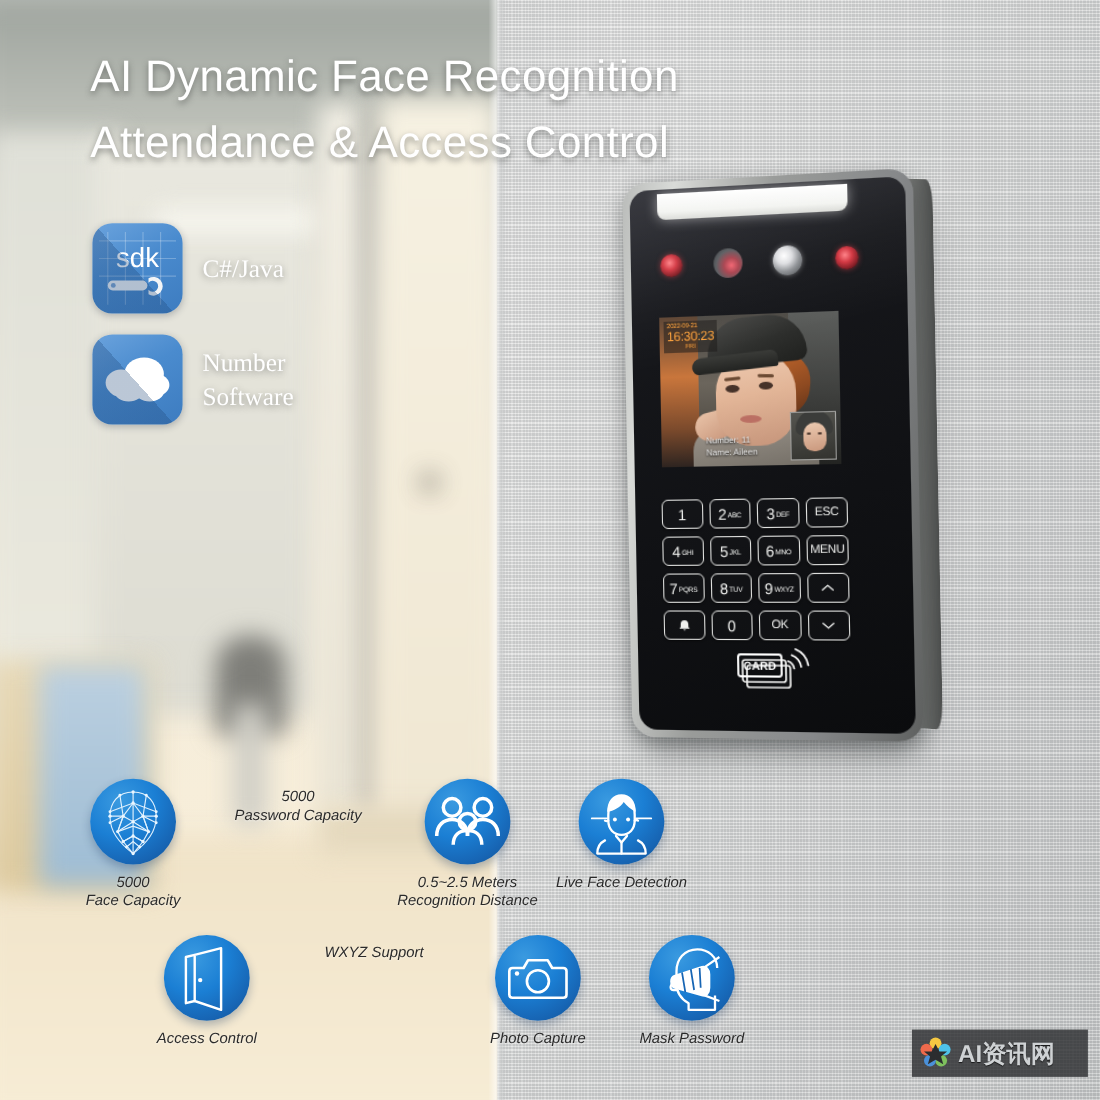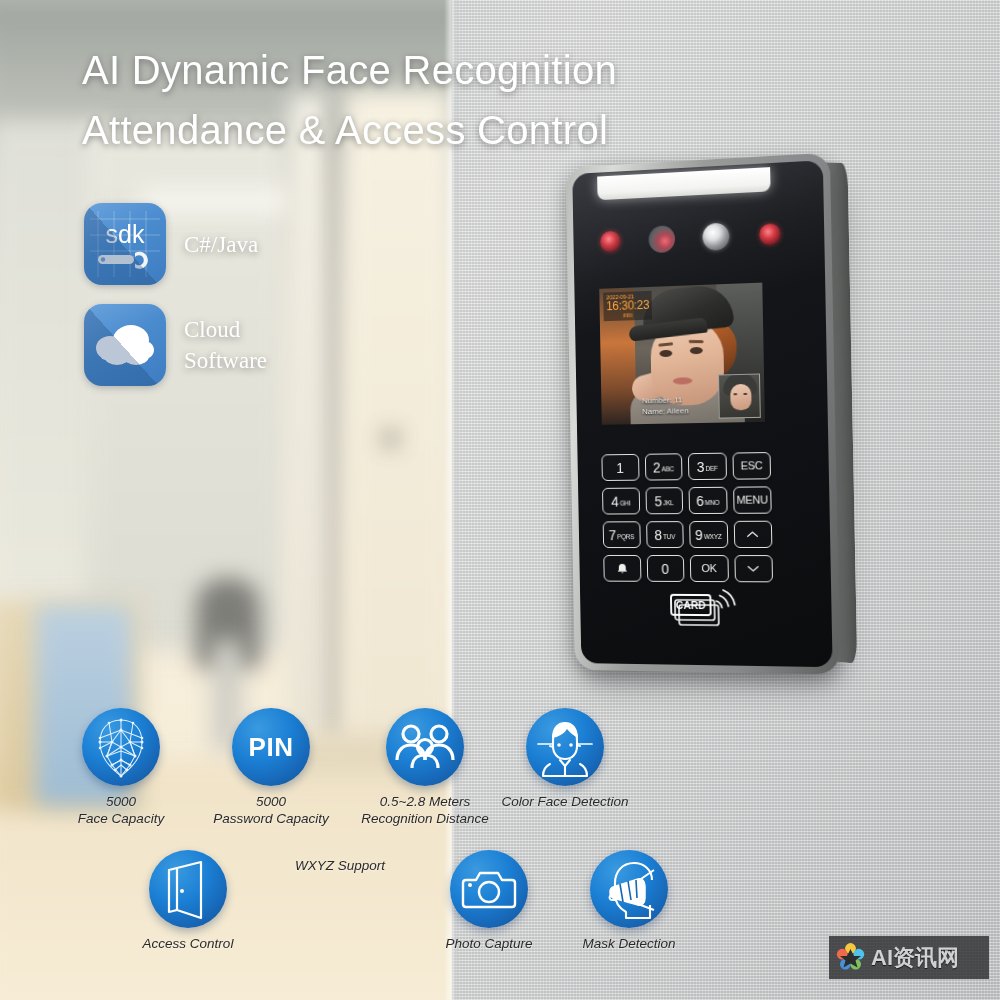--- a/index.html
+++ b/index.html
@@ -310,21 +310,21 @@
           <ellipse cx="47" cy="36" rx="18" ry="15"></ellipse>
           <ellipse cx="58" cy="46" rx="12" ry="10"></ellipse>
           <rect x="16" y="44" width="50" height="12" rx="6"></rect>
           <ellipse cx="33" cy="52" rx="13" ry="9"></ellipse>
           <ellipse cx="52" cy="52" rx="13" ry="9"></ellipse>
         </g>
       </svg>
       <div class="lgshadow"></div>
     </div>
     <div class="badge-text">
-      <span>Cloud</span>
+      <span>Number</span>
       <span>Software</span>
     </div>
   </div>
 
   <div class="dev-shadow" style="position:absolute;left:580px;top:184px;"></div>
   <div id="device">
     <div class="dev-side"></div>
     <div class="dev-body">
       <div class="dev-face">
 
@@ -508,44 +508,41 @@
         </g>
       </svg>
     </div>
     <div class="feat-label">
       <span>5000</span>
       <span>Face Capacity</span>
     </div>
   </div>
 
   <div class="feat" style="left:201px; top:708px;">
-    <div class="feat-circle">
-      <div class="pin-text">PIN</div>
-    </div>
     <div class="feat-label">
       <span>5000</span>
       <span>Password Capacity</span>
     </div>
   </div>
 
   <div class="feat" style="left:355px; top:708px;">
     <div class="feat-circle">
       <svg viewBox="0 0 78 78">
         <g fill="none" stroke="#ffffff" stroke-width="3.2" stroke-linejoin="round">
           <circle cx="25" cy="26" r="8"></circle>
           <path d="M11 52 C11 42 17.5 37 25 37 C32.5 37 39 42 39 52"></path>
           <circle cx="53" cy="26" r="8"></circle>
           <path d="M39 52 C39 42 45.5 37 53 37 C60.5 37 67 42 67 52"></path>
           <circle cx="39" cy="39" r="7.5"></circle>
           <path d="M26 60 C26 51 31.5 47 39 47 C46.5 47 52 51 52 60"></path>
         </g>
       </svg>
     </div>
     <div class="feat-label">
-      <span>0.5~2.8 Meters</span>
+      <span>0.5~2.5 Meters</span>
       <span>Recognition Distance</span>
     </div>
   </div>
 
   <div class="feat" style="left:495px; top:708px;">
     <div class="feat-circle">
       <svg viewBox="0 0 78 78">
         <g fill="none" stroke="#ffffff" stroke-width="2.1" stroke-linejoin="round" stroke-linecap="round">
           <path d="M27 33 C27 22 32 17 39 17 C46 17 51 22 51 33 L51 38 C51 46 46 51 39 51 C32 51 27 46 27 38 Z"></path>
           <path d="M26 30 C26 20 31 14 39 14 C47 14 52 20 52 30 C48 28 44 25 41 21 C38 26 32 29 26 30 Z" fill="#ffffff" stroke="none"></path>
@@ -555,21 +552,21 @@
           <path d="M39 58 L39 68"></path>
           <path d="M12 36 L26 36 M52 36 L66 36" stroke-width="1.7"></path>
         </g>
         <g fill="#ffffff">
             <circle cx="33" cy="37" r="1.8"></circle>
             <circle cx="45" cy="37" r="1.8"></circle>
           </g>
       </svg>
     </div>
     <div class="feat-label">
-      <span>Color Face Detection</span>
+      <span>Live Face Detection</span>
     </div>
   </div>
 
 
   <div class="feat" style="left:118px; top:850px;">
     <div class="feat-circle">
       <svg viewBox="0 0 78 78">
         <g fill="none" stroke="#ffffff" stroke-width="2.2" stroke-linejoin="round">
           <path d="M28 18 L28 60 L52 68 L52 12 Z"></path>
           <path d="M28 18 L20 20 L20 62 L28 60"></path>
@@ -617,21 +614,21 @@
                  C21 47 20 45 20 42 C20 39 21 38 23 37 Z" fill="#ffffff" stroke="#ffffff" stroke-width="1.5"></path>
         <g fill="none" stroke="#1765b4" stroke-width="1.6">
           <path d="M30 34 L33 52 M38 31 L41 50 M46 30 L47 48"></path>
         </g>
         <g fill="none" stroke="#ffffff" stroke-width="2">
           <path d="M48 31 L64 20 M48 54 L64 60"></path>
         </g>
       </svg>
     </div>
     <div class="feat-label">
-      <span>Mask Detection</span>
+      <span>Mask Password</span>
     </div>
   </div>
 
   <div class="watermark">
     <div class="wm-logo">
       <svg viewBox="0 0 31 31">
         <g>
           <circle cx="15.5" cy="6.5" r="5.4" fill="#f5c842"></circle>
           <circle cx="23.8" cy="12.2" r="5.4" fill="#4ec2e8"></circle>
           <circle cx="20.6" cy="22.2" r="5.4" fill="#7fc15e"></circle>

